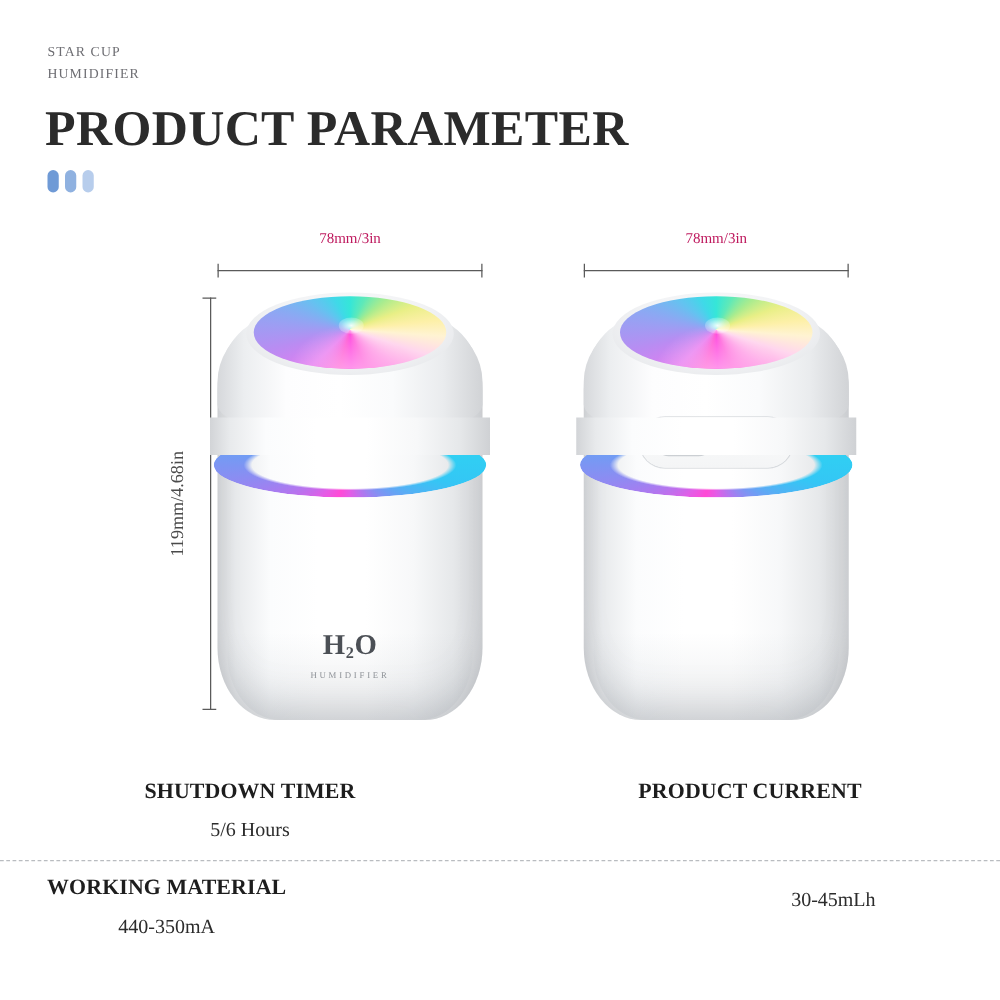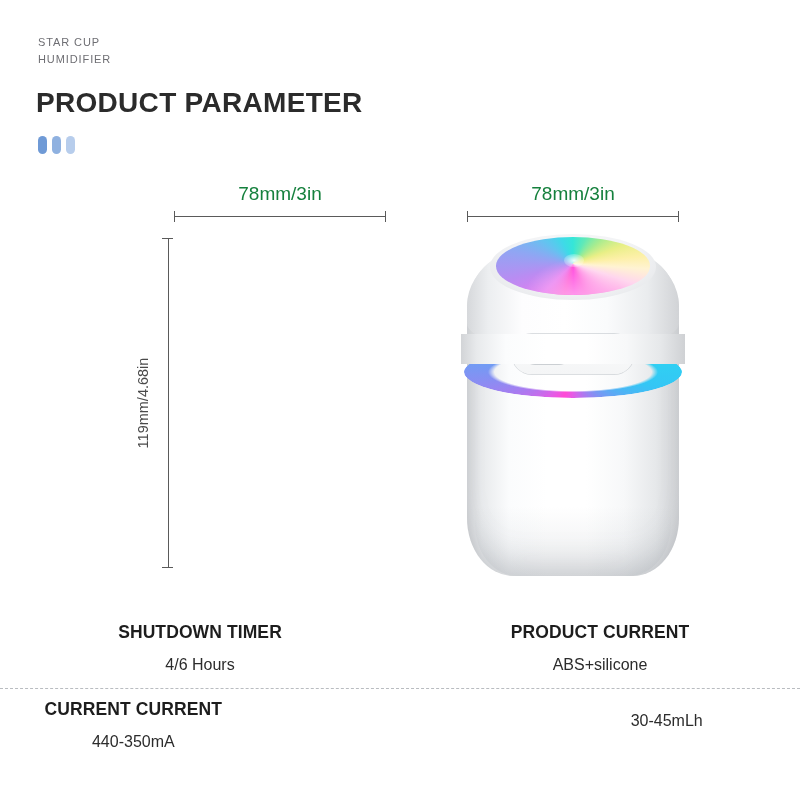--- a/index.html
+++ b/index.html
@@ -3,42 +3,42 @@
 <meta charset="utf-8">
 <title>Product Parameter</title>
 <style>
   * { box-sizing: border-box; margin: 0; padding: 0; }
   html, body {
     width: 800px; height: 800px;
     background: #ffffff;
     font-family: "Liberation Sans", sans-serif;
     -webkit-font-smoothing: antialiased;
   }
-  .page { position: relative; width: 800px; height: 800px; overflow: hidden; background: #fff; }
+  .page { position: relative; width: 800px; height: 800px; overflow: hidden; background: #fff; font-family: Liberation Serif, serif; }
 
   
   .brand {
     position: absolute; left: 38px; top: 34px;
     font-size: 11px; letter-spacing: .9px; color: #6e6e73;
     line-height: 17px; font-weight: 400;
   }
   .brand div { white-space: nowrap; }
   .title {
     position: absolute; left: 36px; top: 80px;
-    font-size: 28px; font-weight: 700; letter-spacing: .3px;
+    font-size: 40px; font-weight: 700; letter-spacing: .3px;
     color: #2b2b2b; line-height: 46px; white-space: nowrap;
   }
   .dots { position: absolute; left: 38px; top: 136px; display: flex; gap: 5px; }
   .dots span { display: block; width: 9px; height: 18px; border-radius: 5px; }
 
   
   .dim-h { position: absolute; height: 40px; }
   .dim-h .lbl {
     position: absolute; top: 0; left: 0; width: 100%;
-    text-align: center; font-size: 19px; color: #15803d; white-space: nowrap;
+    text-align: center; font-size: 12px; color: #be185d; white-space: nowrap;
   }
   .dim-h .bar {
     position: absolute; bottom: 6px; left: 0; width: 100%; height: 1px; background: #5a5a5a;
   }
   .dim-h .cap {
     position: absolute; bottom: 1px; width: 1px; height: 11px; background: #5a5a5a;
   }
   .dim-h .cap.l { left: 0; }
   .dim-h .cap.r { right: 0; }
 
@@ -225,20 +225,34 @@
     <div class="cap r"></div>
   </div>
 
   <div class="dim-v" style="left:131px; top:238px; height:330px;">
     <div class="bar"></div>
     <div class="cap t"></div>
     <div class="cap b"></div>
     <div class="lbl">119mm/4.68in</div>
   </div>
 
+  <div class="unit" style="left:174px; top:226px; width:212px; height:350px;">
+    <div class="body"></div>
+    <div class="shoulder"></div>
+    <div class="top-rim"></div>
+    <div class="top-face">
+      <div class="bowl-shade"></div>
+    </div>
+    <div class="glow-ring"></div>
+    <div class="glow-mask"></div>
+    <div class="logo">
+      <div class="h2o"><span>H</span><sub>2</sub><span>O</span></div>
+      <div class="sub">HUMIDIFIER</div>
+    </div>
+  </div>
 
   <div class="unit" style="left:467px; top:226px; width:212px; height:350px;">
     <div class="body"></div>
     <div class="shoulder"></div>
     <div class="top-rim"></div>
     <div class="top-face">
       <div class="bowl-shade"></div>
     </div>
     <div class="panel">
       <div class="pwr-btn"></div>
@@ -247,33 +261,32 @@
     </div>
     <div class="glow-ring"></div>
     <div class="glow-mask"></div>
   </div>
 
   <div class="specs">
 
     <div class="spec-row">
       <div class="spec-cell">
         <div class="k">SHUTDOWN TIMER</div>
-        <div class="v">4/6 Hours</div>
+        <div class="v">5/6 Hours</div>
       </div>
       <div class="spec-cell">
         <div class="k">PRODUCT CURRENT</div>
-        <div class="v">ABS+silicone</div>
       </div>
     </div>
 
     <div class="divider"></div>
 
     <div class="spec-row">
       <div class="spec-cell">
-        <div class="k">CURRENT CURRENT</div>
+        <div class="k">WORKING MATERIAL</div>
         <div class="v">440-350mA</div>
       </div>
       <div class="spec-cell">
       </div>
       <div class="spec-cell">
         <div class="v">30-45mLh</div>
       </div>
     </div>
 
   </div>

